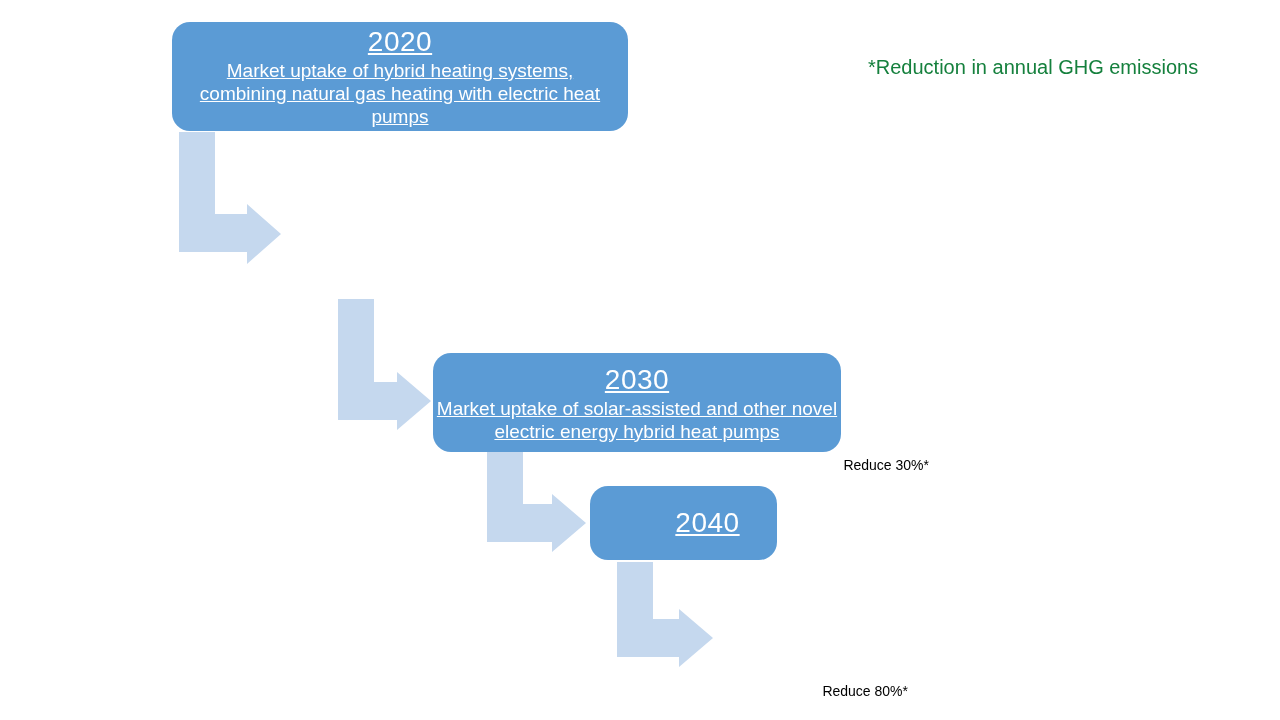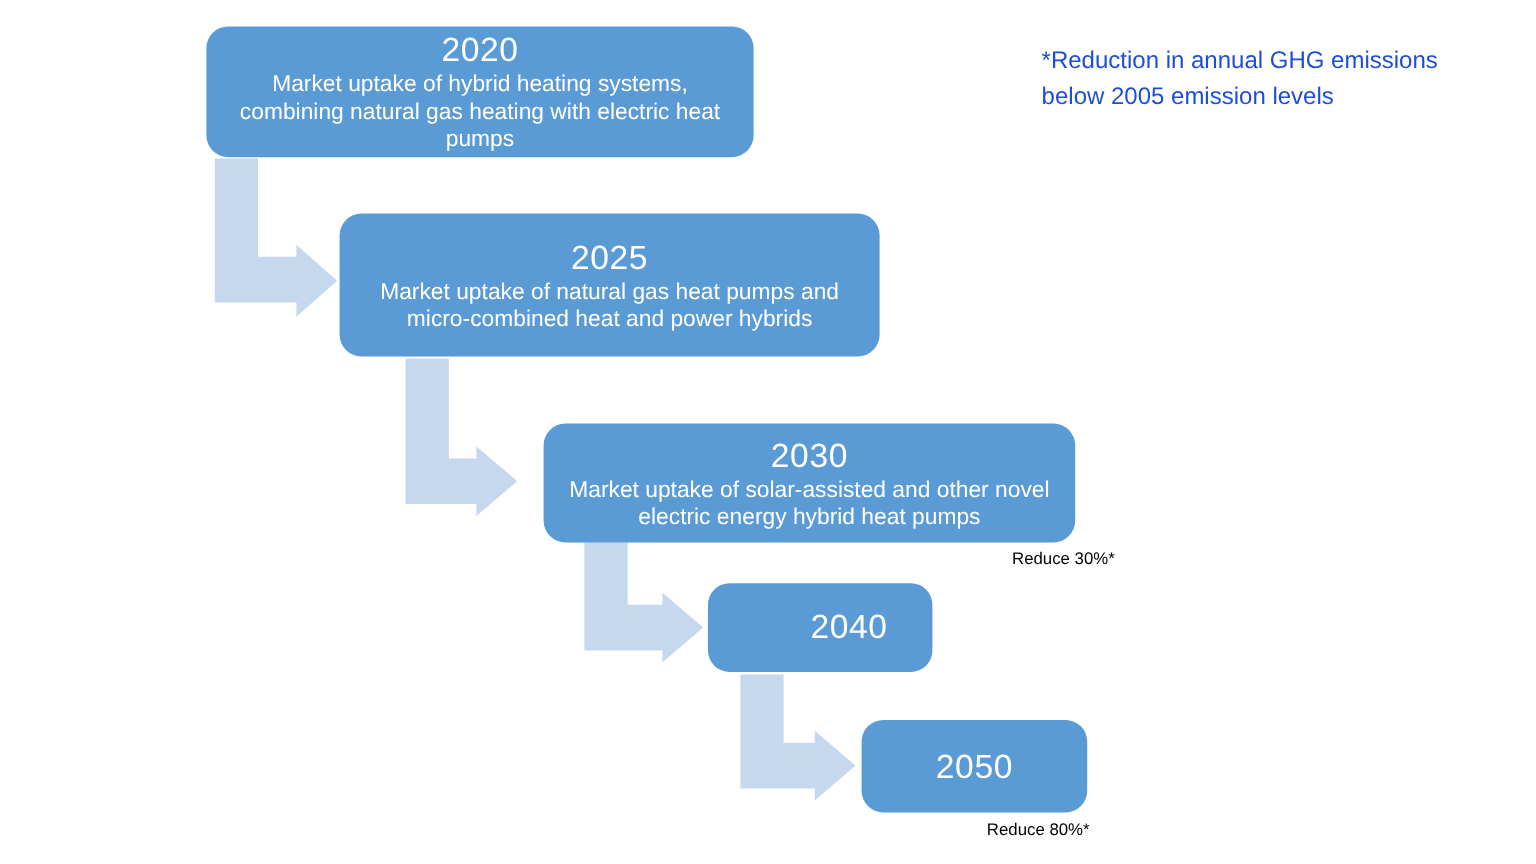--- a/index.html
+++ b/index.html
@@ -29,51 +29,52 @@
   .box {
     position: absolute;
     background: var(--box-fill);
     border-radius: 18px;
     color: var(--box-text);
     display: flex;
     flex-direction: column;
     align-items: center;
     justify-content: center;
     text-align: center;
+    text-decoration: underline;
   }
   .year {
     font-size: 28px;
     line-height: 34px;
     letter-spacing: 0.5px;
   }
   .desc {
     font-size: 19px;
     line-height: 23px;
     white-space: pre-line;
   }
   .box-2020 { left: 172px; top: 22px;  width: 456px; height: 109px; }
   .box-2025 { left: 283px; top: 178px; width: 450px; height: 119px; }
-  .box-2030 { left: 433px; top: 353px; width: 443px; height: 99px; margin-left: 20px; }
+  .box-2030 { left: 433px; top: 353px; width: 408px; height: 99px; }
   .box-2040 { left: 590px; top: 486px; width: 187px; height: 74px; padding-left: 48px; }
   .box-2050 { left: 718px; top: 600px; width: 188px; height: 77px; }
   .reduce-label {
     position: absolute;
     color: var(--label-text);
     font-size: 14px;
     line-height: 22px;
     text-align: right;
   }
   .reduce-30 { left: 737px; top: 454px; width: 192px; }
   .reduce-50 { left: 590px; top: 563px; width: 193px; }
   .reduce-80 { left: 716px; top: 680px; width: 192px; text-align: right; }
   .footnote {
     position: absolute;
-    left: 868px; top: 36px;
+    left: 868px; top: 52px;
     width: 390px;
-    color: #1d4ed8;
+    color: #15803d;
     font-size: 20px;
     line-height: 30px;
   }
 </style>
 </head>
 <body>
 
 <div class="canvas">
 
   <svg class="arrows-layer" viewBox="0 0 1280 720" xmlns="http://www.w3.org/2000/svg" aria-hidden="true">
@@ -83,41 +84,32 @@
     <polygon points="617,562 653,562 653,619 679,619 679,609 713,638 679,667 679,657 617,657"></polygon>
   </svg>
 
   <div class="box box-2020">
     <div class="year">2020</div>
     <div class="desc">Market uptake of hybrid heating systems,
 combining natural gas heating with electric heat
 pumps</div>
   </div>
 
-  <div class="box box-2025">
-    <div class="year">2025</div>
-    <div class="desc">Market uptake of natural gas heat pumps and
-micro-combined heat and power hybrids</div>
-  </div>
 
   <div class="box box-2030">
     <div class="year">2030</div>
     <div class="desc">Market uptake of solar-assisted and other novel
 electric energy hybrid heat pumps</div>
   </div>
 
   <div class="box box-2040">
     <div class="year">2040</div>
   </div>
 
-  <div class="box box-2050">
-    <div class="year">2050</div>
-  </div>
 
   <div class="reduce-label reduce-30">Reduce 30%*</div>
   <div class="reduce-label reduce-80">Reduce 80%*</div>
 
   <div class="footnote">
     <div>*Reduction in annual GHG emissions</div>
-    <div>below 2005 emission levels</div>
   </div>
 
 </div>
 
 </body></html>

